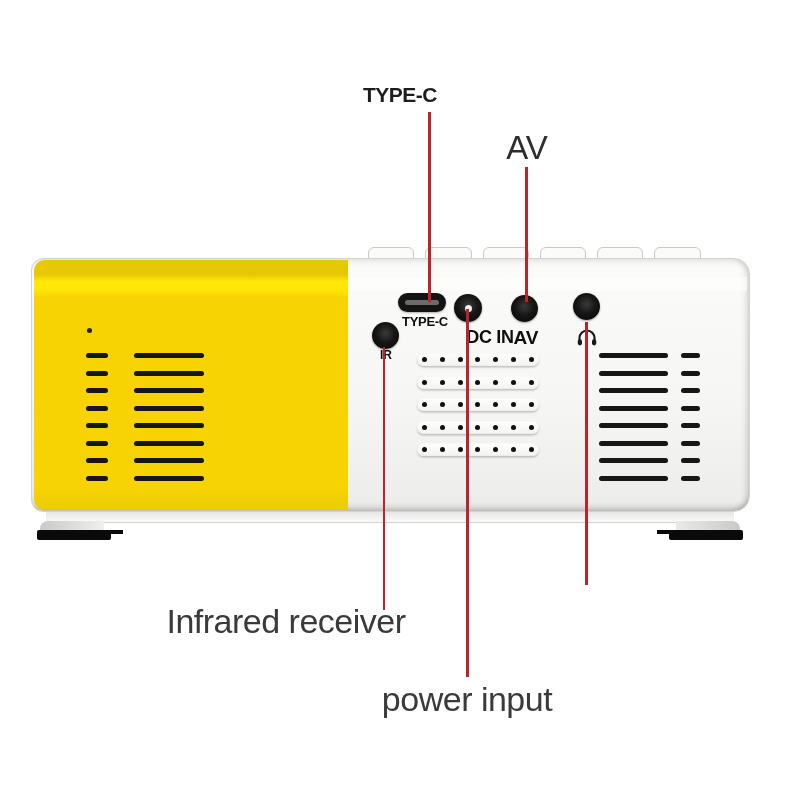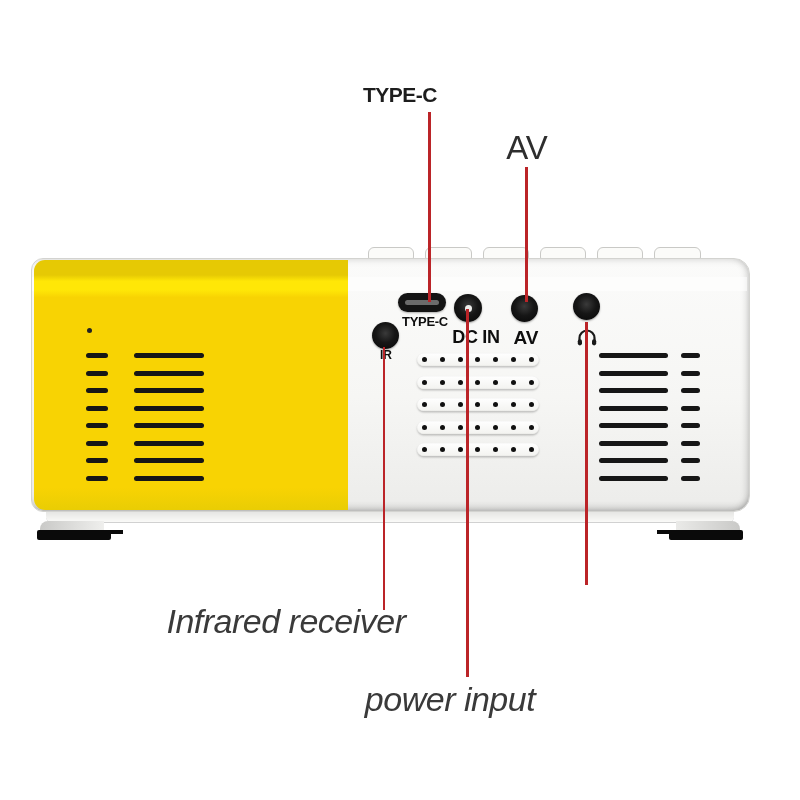--- a/index.html
+++ b/index.html
@@ -5,25 +5,25 @@
   html,body{margin:0;padding:0;background:#ffffff;}
   #stage{
     position:relative;width:800px;height:800px;background:#ffffff;overflow:hidden;
     font-family:"Liberation Sans",sans-serif;
   }
   
   .ann{
     position:absolute;transform:translateX(-50%);white-space:nowrap;
     line-height:1;color:#3a3a3a;
   }
-  .ann.big{font-size:34px;letter-spacing:-0.5px;font-style:italic;}
+  .ann.big{font-size:34px;letter-spacing:-0.5px;}
   #ann-typec{left:400px;top:84px;font-size:21px;font-weight:700;letter-spacing:-0.5px;color:#1d1d1d;}
   #ann-av{left:527px;top:131px;font-size:33px;color:#2e2e2e;}
   #ann-ir{left:286px;top:604px;}
-  #ann-power{left:450px;top:682px;text-align:right;}
+  #ann-power{left:467px;top:682px;text-align:right;}
   #ann-headset{left:592px;top:586px;}
   
   .callout{position:absolute;width:2.6px;background:var(--red,#bb2428);z-index:9;}
   #line-typec{left:428px;top:112px;height:190px;}
   #line-av{left:525px;top:167px;height:135px;}
   #line-ir{left:382.7px;top:347px;height:263px;}
   #line-dc{left:466.2px;top:309px;height:368px;}
   #line-hs{left:585.2px;top:322px;height:263px;}
   
   #tabs{position:absolute;left:368px;top:247px;display:flex;gap:11px;z-index:1;}
@@ -87,21 +87,21 @@
     background:#141414;box-shadow:0 1px 2px rgba(0,0,0,.3);
     display:flex;align-items:center;justify-content:center;
   }
   #typec-port i{display:block;width:34px;height:5px;border-radius:2.5px;background:#6b6b6b;}
   .portlabel{
     position:absolute;transform:translateX(-50%);white-space:nowrap;line-height:1;
     font-weight:700;color:#0e0e0e;z-index:5;
   }
   #lbl-typec{left:393px;top:56px;font-size:13px;letter-spacing:-0.3px;}
   #lbl-ir{left:354px;top:90px;font-size:12px;}
-  #lbl-dc{left:444px;top:69px;font-size:18px;letter-spacing:-0.3px;}
+  #lbl-dc{left:458px;top:69px;font-size:18px;letter-spacing:-0.3px;}
   #lbl-av{left:494px;top:69px;font-size:19px;}
   #hs-icon{position:absolute;left:543px;top:67px;width:24px;height:24px;z-index:5;}
   
   #step{
     position:absolute;left:46px;top:512px;width:688px;height:10px;z-index:1;
     background:linear-gradient(180deg,#e6e6e4,#fafaf8);
     border-radius:0 0 6px 6px;box-shadow:0 1px 0 rgba(0,0,0,.18);
   }
   .foot{position:absolute;top:521px;width:86px;height:19px;z-index:2;}
   .foot div{position:absolute;}

